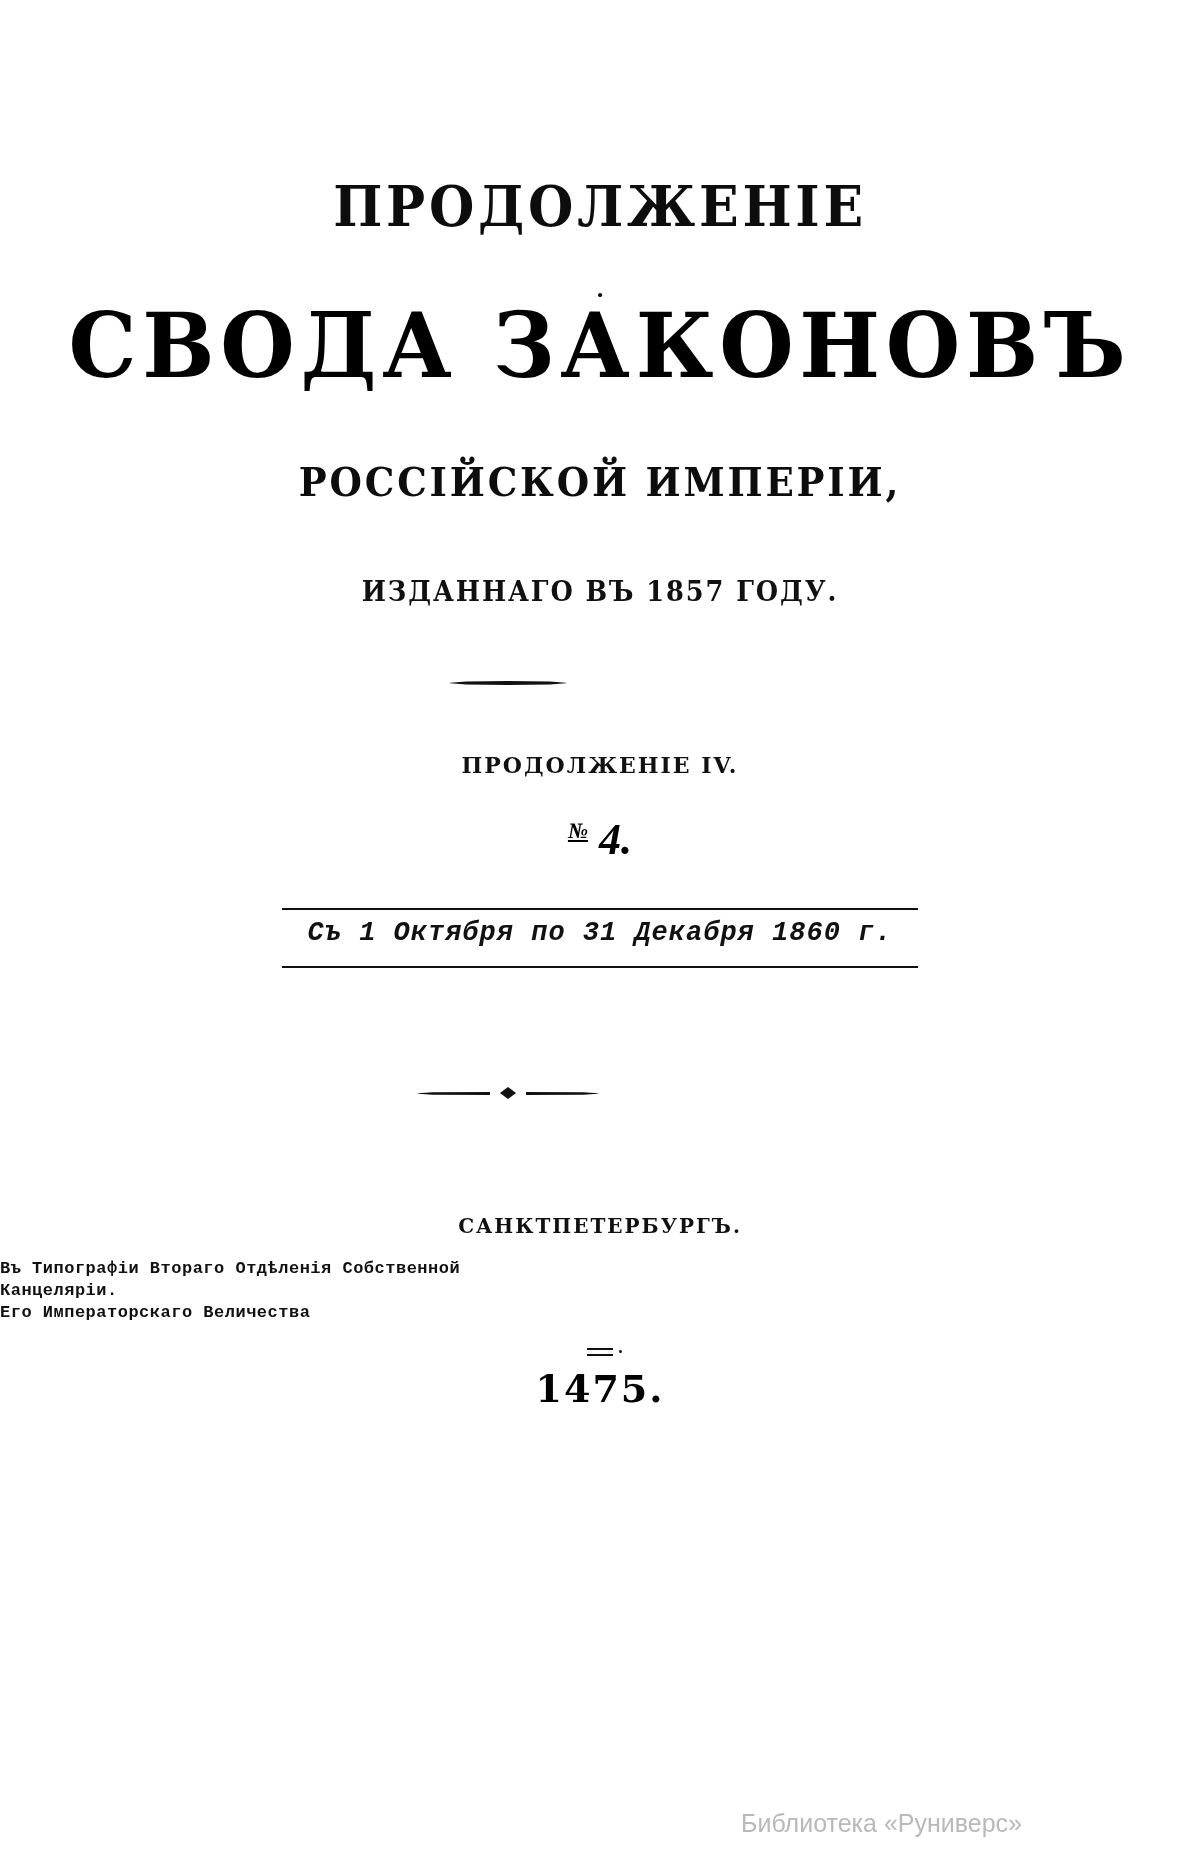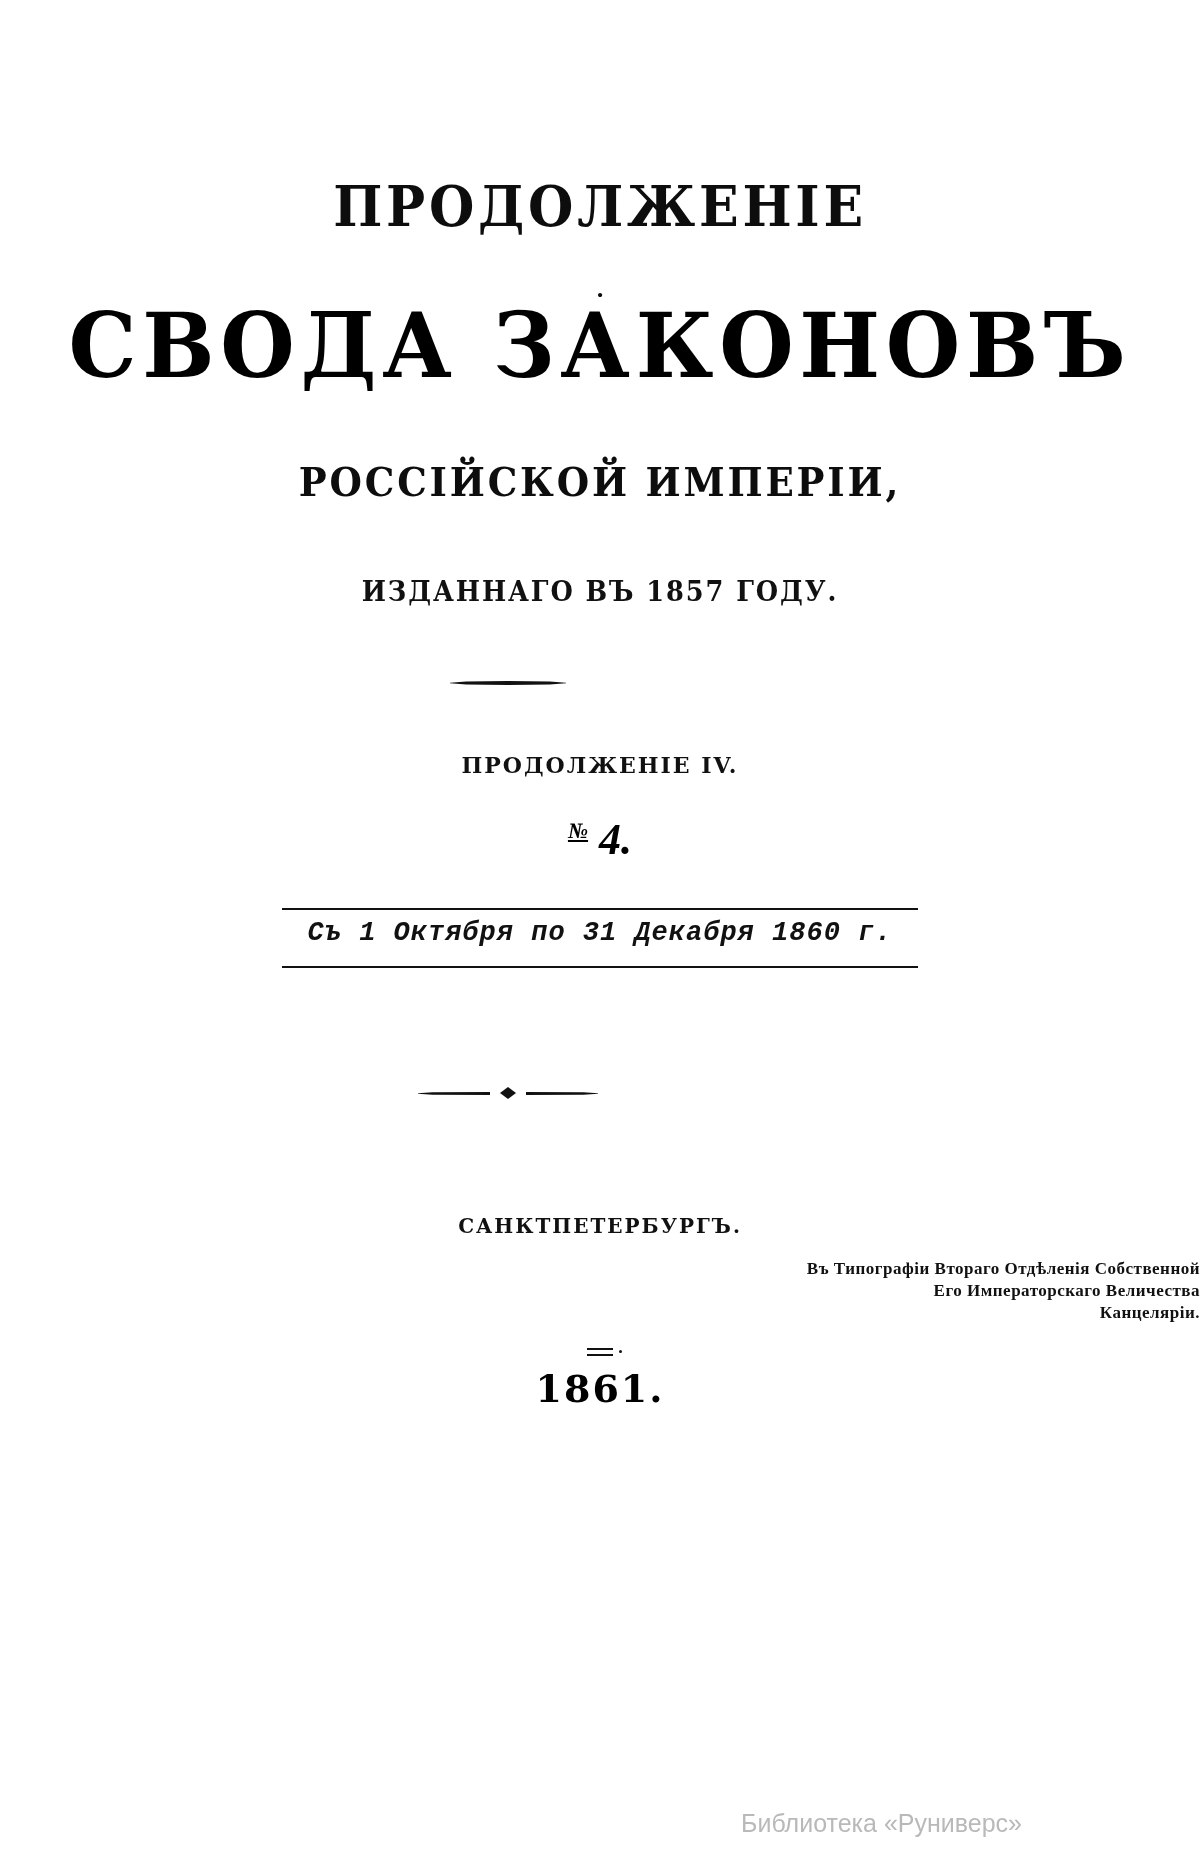--- a/index.html
+++ b/index.html
@@ -184,22 +184,22 @@
     font-size: 20px;
     letter-spacing: 2px;
     line-height: 1;
     color: #111;
   }
   .imprint {
     position: absolute;
     left: 0;
     top: 1258px;
     width: 1200px;
-    text-align: right;
-    font-family: Liberation Serif, serif;
+    text-align: left;
+    font-family: Liberation Mono, monospace;
     font-weight: 700;
     font-size: 17px;
     letter-spacing: 0.5px;
     line-height: 22px;
     color: #111;
   }
   .imprint div { white-space: nowrap; }
 
   .orn3 {
     position: absolute;
@@ -276,27 +276,27 @@
   <div class="orn2">
     <div class="ln-l"></div>
     <div class="dmd"></div>
     <div class="ln-r"></div>
   </div>
 
   <div class="center t-city">САНКТПЕТЕРБУРГЪ.</div>
 
   <div class="imprint">
     <div>Въ Типографіи Втораго Отдѣленія Собственной</div>
+    <div>Канцеляріи.</div>
     <div>Его Императорскаго Величества</div>
-    <div>Канцеляріи.</div>
   </div>
 
   <div class="orn3">
     <div class="l1"></div>
     <div class="l2"></div>
     <div class="dot"></div>
   </div>
 
-  <div class="center t-year">1861.</div>
+  <div class="center t-year">1475.</div>
 
   <div class="watermark">Библиотека «Руниверс»</div>
 
 </div>
 
 </body></html>

